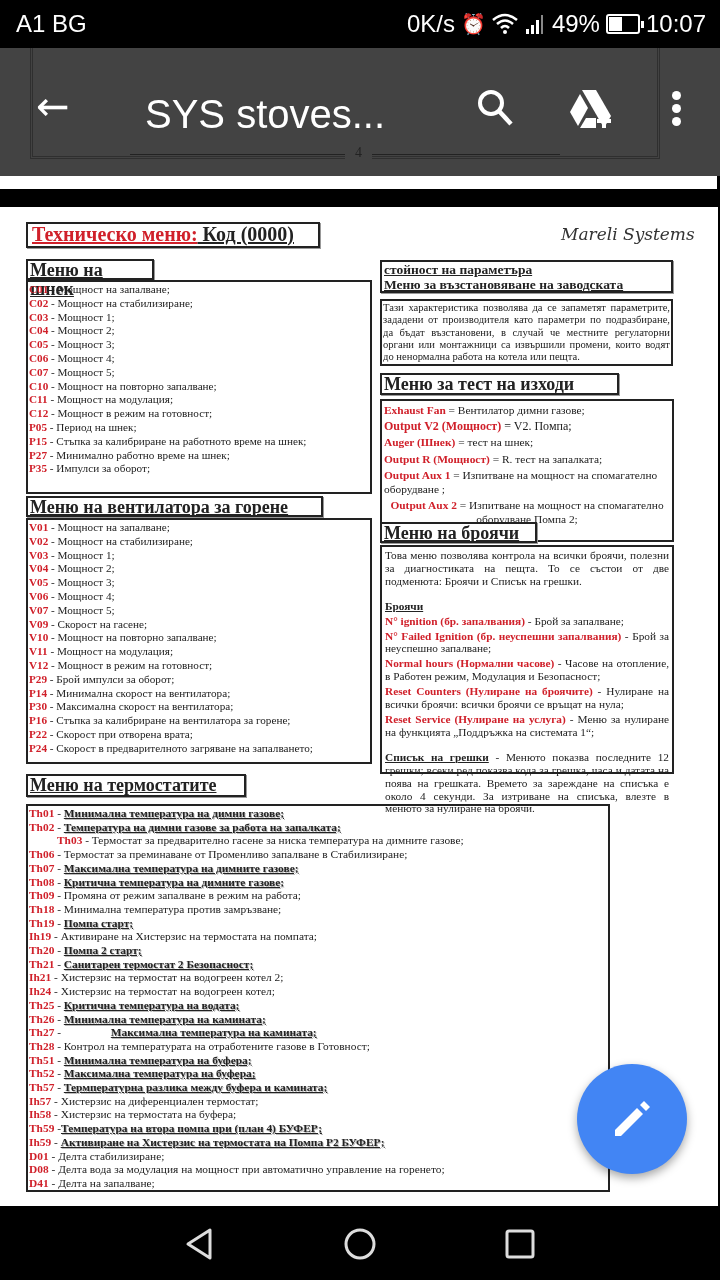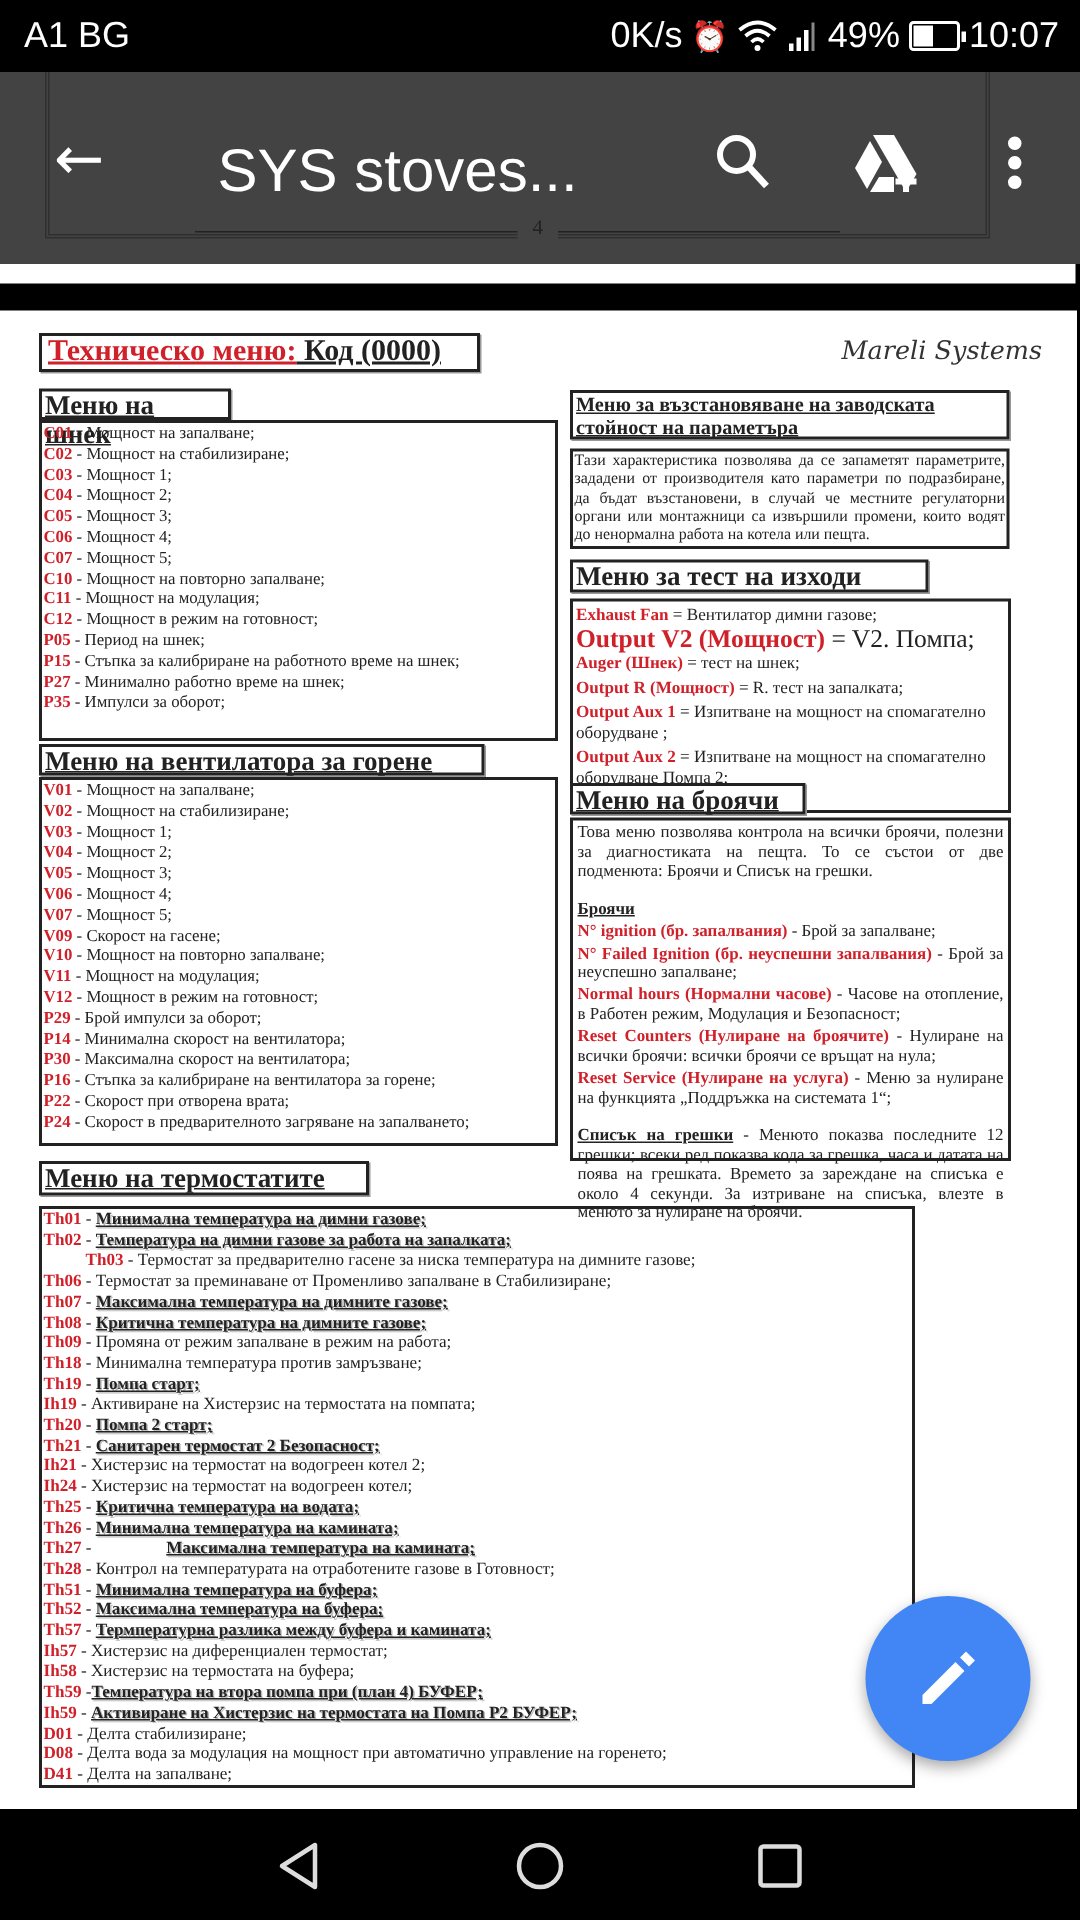--- a/index.html
+++ b/index.html
@@ -128,33 +128,33 @@
       <div class="ln"><span class="code">V12</span><span> - Мощност в режим на готовност;</span></div>
       <div class="ln"><span class="code">P29</span><span> - Брой импулси за оборот;</span></div>
       <div class="ln"><span class="code">P14</span><span> - Минимална скорост на вентилатора;</span></div>
       <div class="ln"><span class="code">P30</span><span> - Максимална скорост на вентилатора;</span></div>
       <div class="ln"><span class="code">P16</span><span> - Стъпка за калибриране на вентилатора за горене;</span></div>
       <div class="ln"><span class="code">P22</span><span> - Скорост при отворена врата;</span></div>
       <div class="ln"><span class="code">P24</span><span> - Скорост в предварителното загряване на запалването;</span></div>
     </div>
 
   <div class="hdr" style="left:380px;top:53px;width:293px;height:33px;font-size:13.5px;line-height:15px">
+    <div>стойност на параметъра</div>
     <div>Меню за възстановяване на заводската</div>
-    <div>стойност на параметъра</div>
   </div>
   <div class="box para" style="left:380px;top:92px;width:293px;height:67px;font-size:10.6px;line-height:12.3px">Тази характеристика позволява да се запаметят параметрите, зададени от производителя като параметри по подразбиране, да бъдат възстановени, в случай че местните регулаторни органи или монтажници са извършили промени, които водят до ненормална работа на котела или пещта.</div>
 
   <div class="hdr" style="left:380px;top:166px;width:239px;height:22px;font-size:18px;text-decoration:none">Меню за тест на изходи</div>
   <div class="box" style="left:380px;top:192px;width:294px;height:143px;padding:1px 1px" id="outputs">
       <div class="para" style="line-height: 14.2px; text-align: left; font-size: 11.4px;"><span class="code">Exhaust Fan</span><span> = Вентилатор димни газове;</span></div>
-      <div class="para" style="line-height: 14.2px; text-align: left; font-size: 17px;"><span class="code">Output V2 (Мощност)</span><span> = V2. Помпа;</span></div>
+      <div class="para" style="line-height: 14.2px; text-align: left; font-size: 12px;"><span class="code">Output V2 (Мощност)</span><span> = V2. Помпа;</span></div>
       <div class="para" style="line-height: 14.2px; text-align: left; font-size: 11.4px;"><span class="code">Auger (Шнек)</span><span> = тест на шнек;</span></div>
       <div class="para" style="line-height: 14.2px; text-align: left; font-size: 11.4px;"><span class="code">Output R (Мощност)</span><span> = R. тест на запалката;</span></div>
       <div class="para" style="line-height: 14.2px; text-align: left; font-size: 11.4px;"><span class="code">Output Aux 1</span><span> = Изпитване на мощност на спомагателно оборудване ;</span></div>
-      <div class="para" style="line-height: 14.2px; text-align: left; font-size: 11.4px;"><span class="code">Output Aux 2</span><span> = Изпитване на мощност на спомагателно оборудване Помпа 2;</span></div>
+      <div class="para" style="line-height: 14.2px; text-align: center; font-size: 11.4px;"><span class="code">Output Aux 2</span><span> = Изпитване на мощност на спомагателно оборудване Помпа 2;</span></div>
     </div>
 
   <div class="hdr" style="left:380px;top:315px;width:157px;height:21px;font-size:18px">Меню на броячи</div>
   <div class="box" style="left:380px;top:338px;width:294px;height:229px;padding:1px 2px" id="counters">
     <div class="para">Това меню позволява контрола на всички броячи, полезни за диагностиката на пещта. То се състои от две подменюта: Броячи и Списък на грешки.</div>
     <div style="height:10px"></div>
     <div class="para u">Броячи</div>
     <div id="counter-items">
         <div class="para"><span class="code">N° ignition (бр. запалвания)</span><span> - Брой за запалване;</span></div>
         <div class="para"><span class="code">N° Failed Ignition (бр. неуспешни запалвания)</span><span> - Брой за неуспешно запалване;</span></div>

